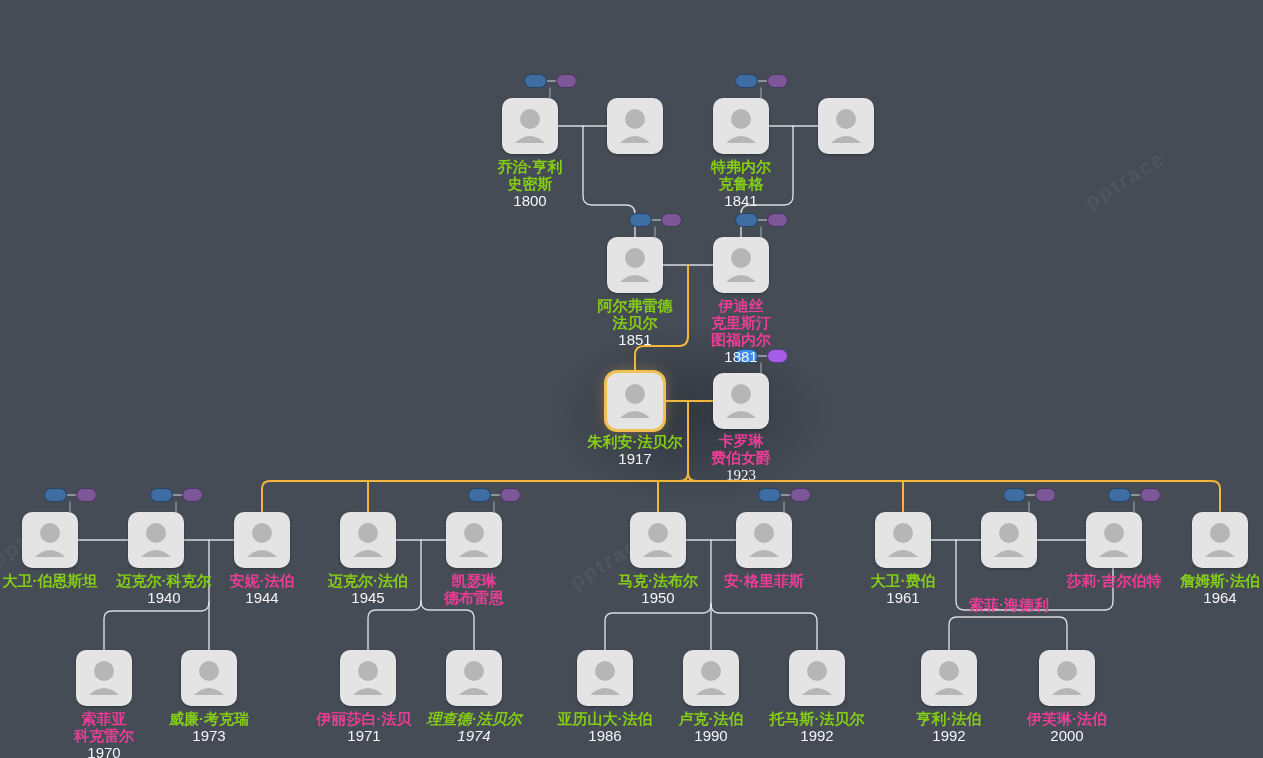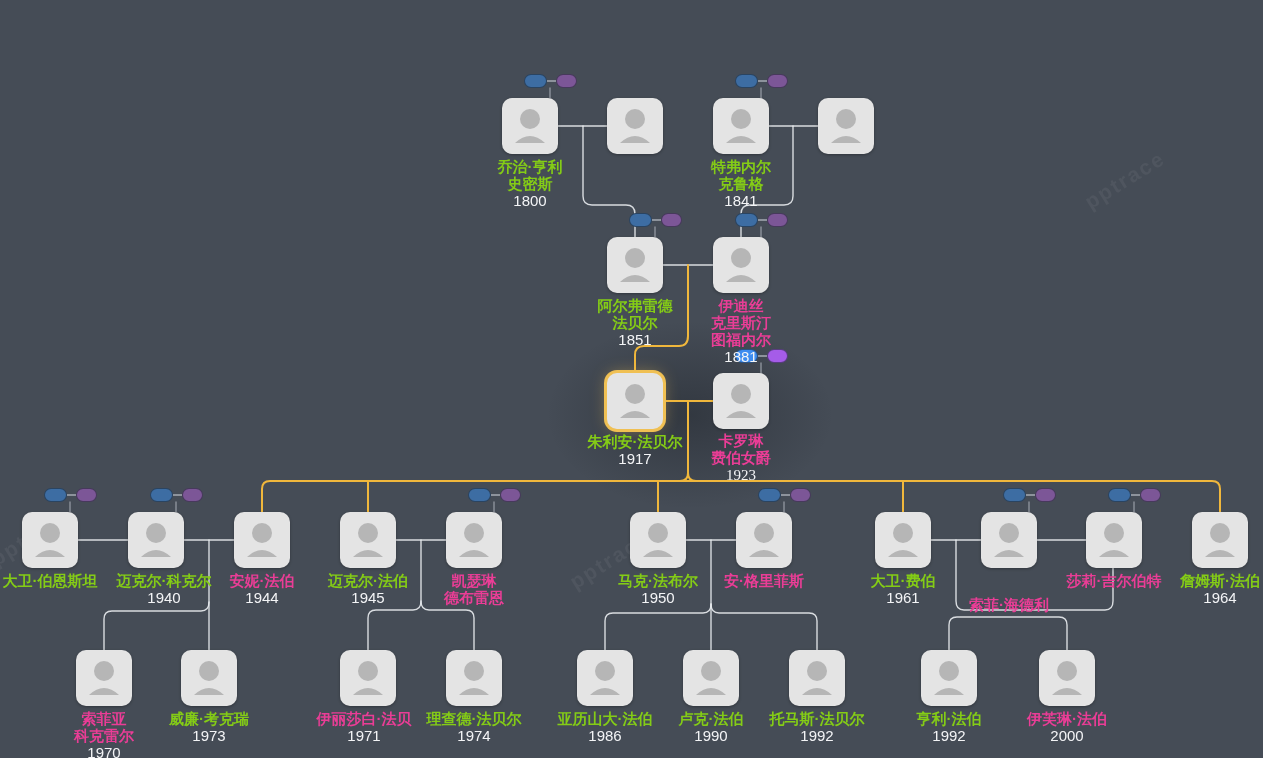--- a/index.html
+++ b/index.html
@@ -363,21 +363,21 @@
       <div class="label female" style="left: 364px; top: 710px;">
         <div class="nm">伊丽莎白·法贝</div>
         <div class="yr">1971</div>
       </div>
       <div class="person-card" style="left: 446px; top: 650px;">
         <svg class="person-icon" viewBox="0 0 56 56">
           <circle cx="28" cy="21" r="10" fill="#b6b6b6"></circle>
           <path d="M13,45 Q28,31 43,45 Z" fill="#b6b6b6"></path>
         </svg>
       </div>
-      <div class="label male" style="left: 474px; top: 710px;">
+      <div class="label male" style="left: 474px; top: 710px; font-style: italic;">
         <div class="nm">理查德·法贝尔</div>
         <div class="yr">1974</div>
       </div>
       <div class="person-card" style="left: 577px; top: 650px;">
         <svg class="person-icon" viewBox="0 0 56 56">
           <circle cx="28" cy="21" r="10" fill="#b6b6b6"></circle>
           <path d="M13,45 Q28,31 43,45 Z" fill="#b6b6b6"></path>
         </svg>
       </div>
       <div class="label male" style="left: 605px; top: 710px;">

